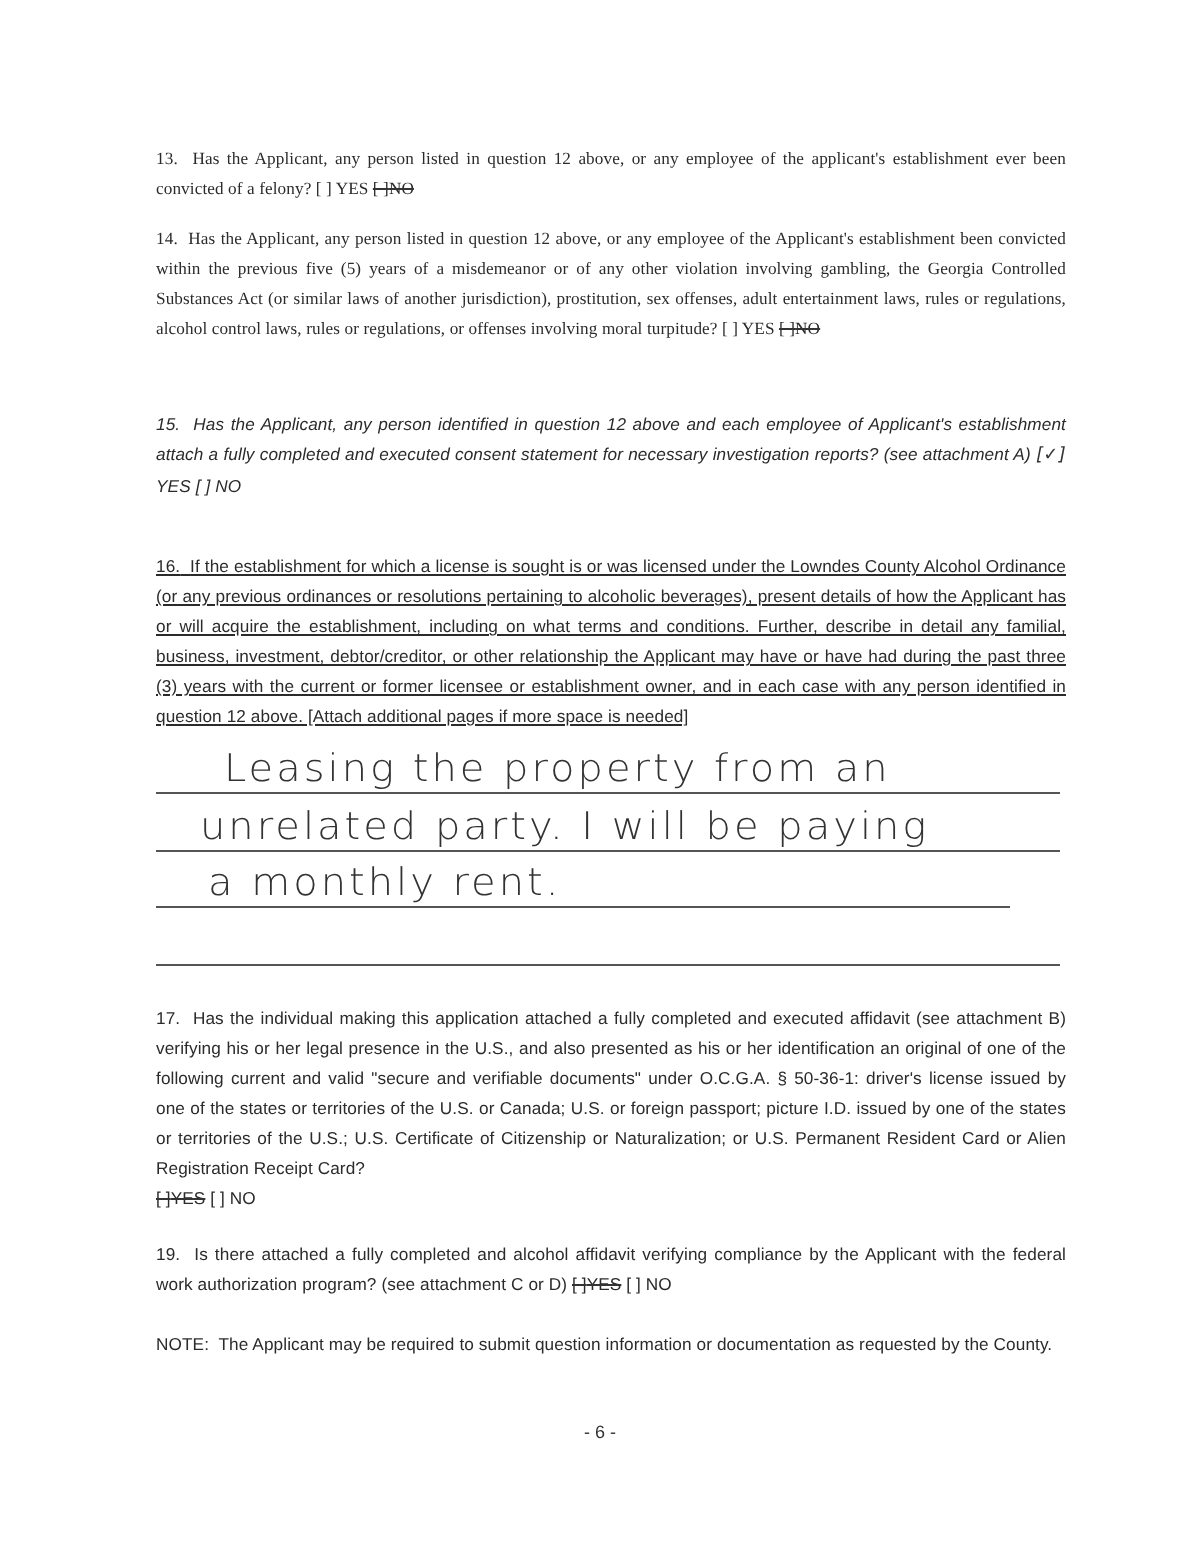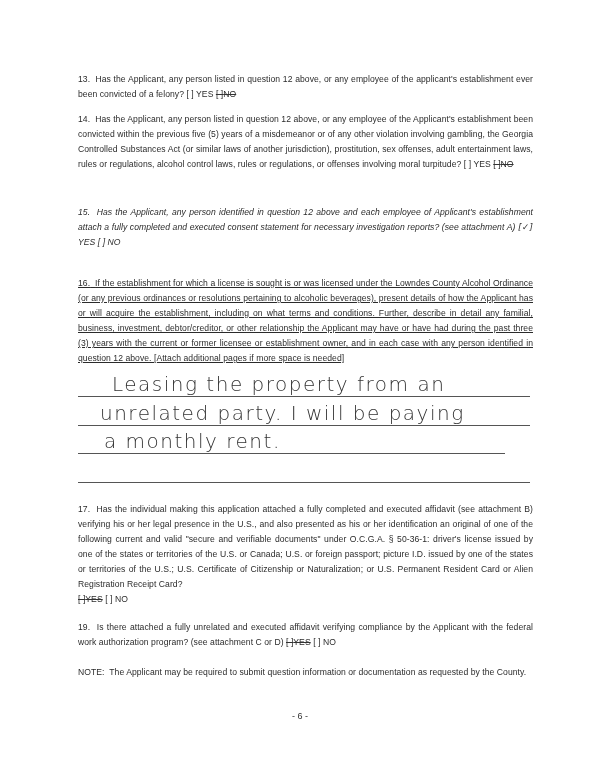--- a/index.html
+++ b/index.html
@@ -12,29 +12,29 @@
   .hw-line { position: absolute; left: 78px; height: 0; border-top: 1px solid #555; }
   .hw-text { position: absolute; font-family: "DejaVu Sans", sans-serif; font-weight: 200;
              font-size: 20px; color: #333; letter-spacing: 1.5px; font-style: normal;
              transform: scaleY(0.95); white-space: nowrap; }
   .page-num { position: absolute; left: 0; width: 600px; top: 711px; text-align: center;
               font-size: 9px; color: #333; }
 </style>
 </head>
 <body>
 
-<div class="para" style="top:72px;">
+<div class="para" style="top:72px;font-family:Liberation Serif, serif;">
   <span>13.</span>&nbsp;
   <span>Has the Applicant, any person listed in question 12 above, or any employee of the applicant's establishment ever been convicted of a felony?</span>
   <span>[ ]</span>
   <span>YES</span>
   <span class="strike">[ ]</span><span class="strike">NO</span>
 </div>
 
-<div class="para" style="top:112px;">
+<div class="para" style="top:112px;font-family:Liberation Serif, serif;">
   <span>14.</span>&nbsp;
   <span>Has the Applicant, any person listed in question 12 above, or any employee of the Applicant's establishment been convicted within the previous five (5) years of a misdemeanor or of any other violation involving gambling, the Georgia Controlled Substances Act (or similar laws of another jurisdiction), prostitution, sex offenses, adult entertainment laws, rules or regulations, alcohol control laws, rules or regulations, or offenses involving moral turpitude?</span>
   <span>[ ]</span>
   <span>YES</span>
   <span class="strike">[ ]</span><span class="strike">NO</span>
 </div>
 
 <div class="para" style="top:205px;font-style:italic;">
   <span>15.</span>&nbsp;
   <span>Has the Applicant, any person identified in question 12 above and each employee of Applicant's establishment attach a fully completed and executed consent statement for necessary investigation reports? (see attachment A)</span>
@@ -67,21 +67,21 @@
   <span>17.</span>&nbsp;
   <span>Has the individual making this application attached a fully completed and executed affidavit (see attachment B) verifying his or her legal presence in the U.S., and also presented as his or her identification an original of one of the following current and valid "secure and verifiable documents" under O.C.G.A. § 50-36-1: driver's license issued by one of the states or territories of the U.S. or Canada; U.S. or foreign passport; picture I.D. issued by one of the states or territories of the U.S.; U.S. Certificate of Citizenship or Naturalization; or U.S. Permanent Resident Card or Alien Registration Receipt Card?</span>
   <br>
   <span class="strike">[ ]</span><span class="strike">YES</span>
   <span>[ ]</span>
   <span>NO</span>
 </div>
 
 <div class="para" style="top:620px;">
   <span>19.</span>&nbsp;
-  <span>Is there attached a fully unrelated and executed affidavit verifying compliance by the Applicant with the federal work authorization program? (see attachment C or D)</span>
+  <span>Is there attached a fully completed and alcohol affidavit verifying compliance by the Applicant with the federal work authorization program? (see attachment C or D)</span>
   <span class="strike">[ ]</span><span class="strike">YES</span>
   <span>[ ]</span>
   <span>NO</span>
 </div>
 
 <div class="para" style="top:665px;">
   <span>NOTE:</span>&nbsp;
   <span>The Applicant may be required to submit question information or documentation as requested by the County.</span>
 </div>
 

